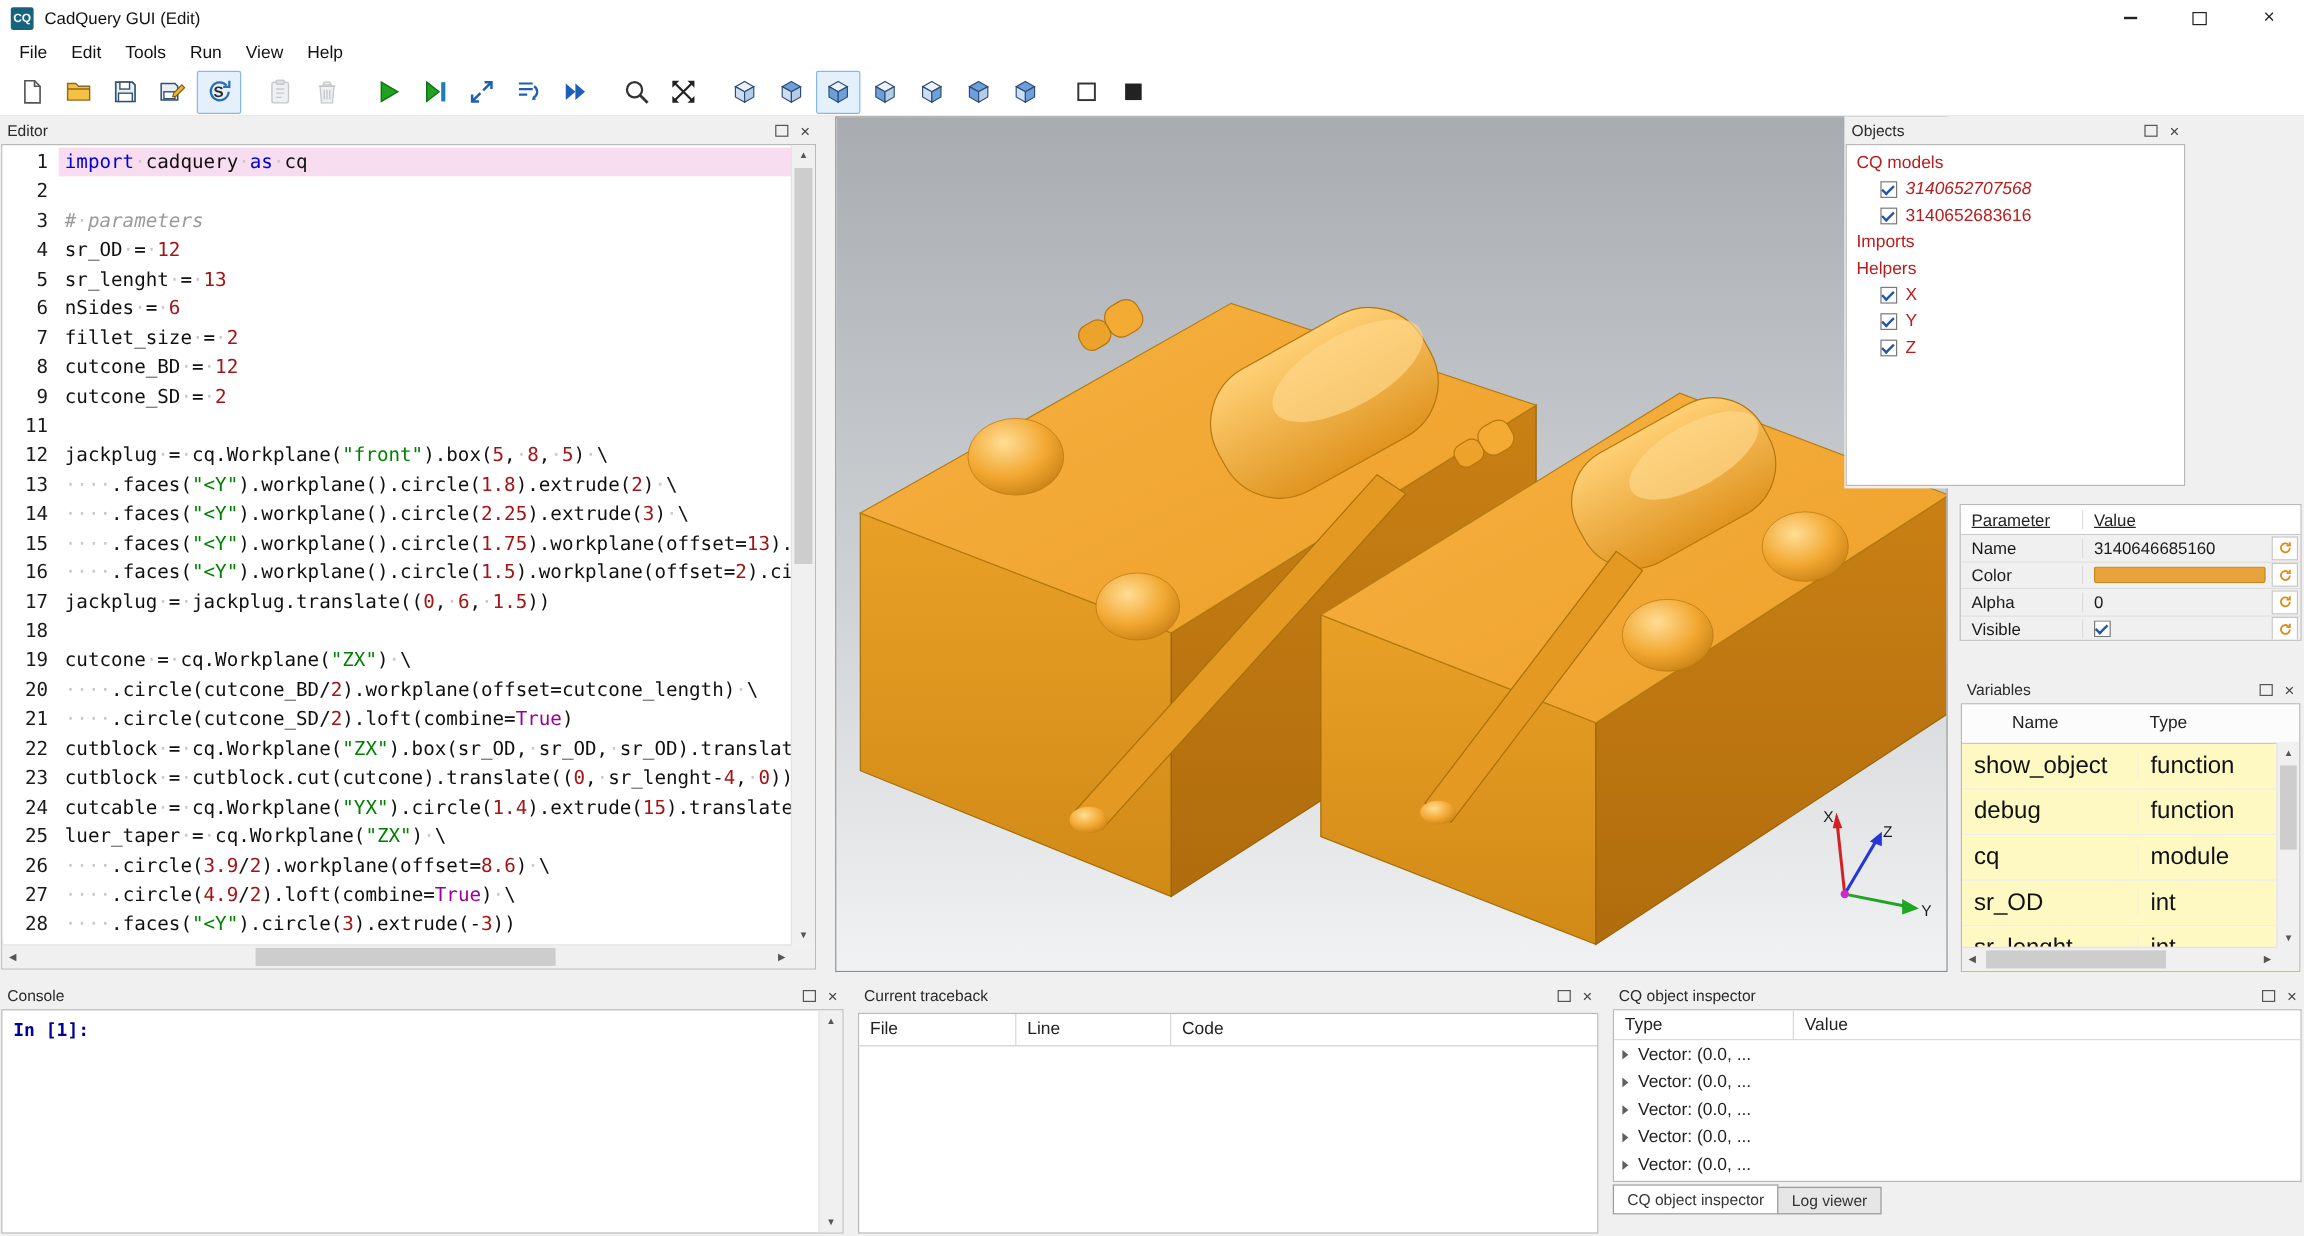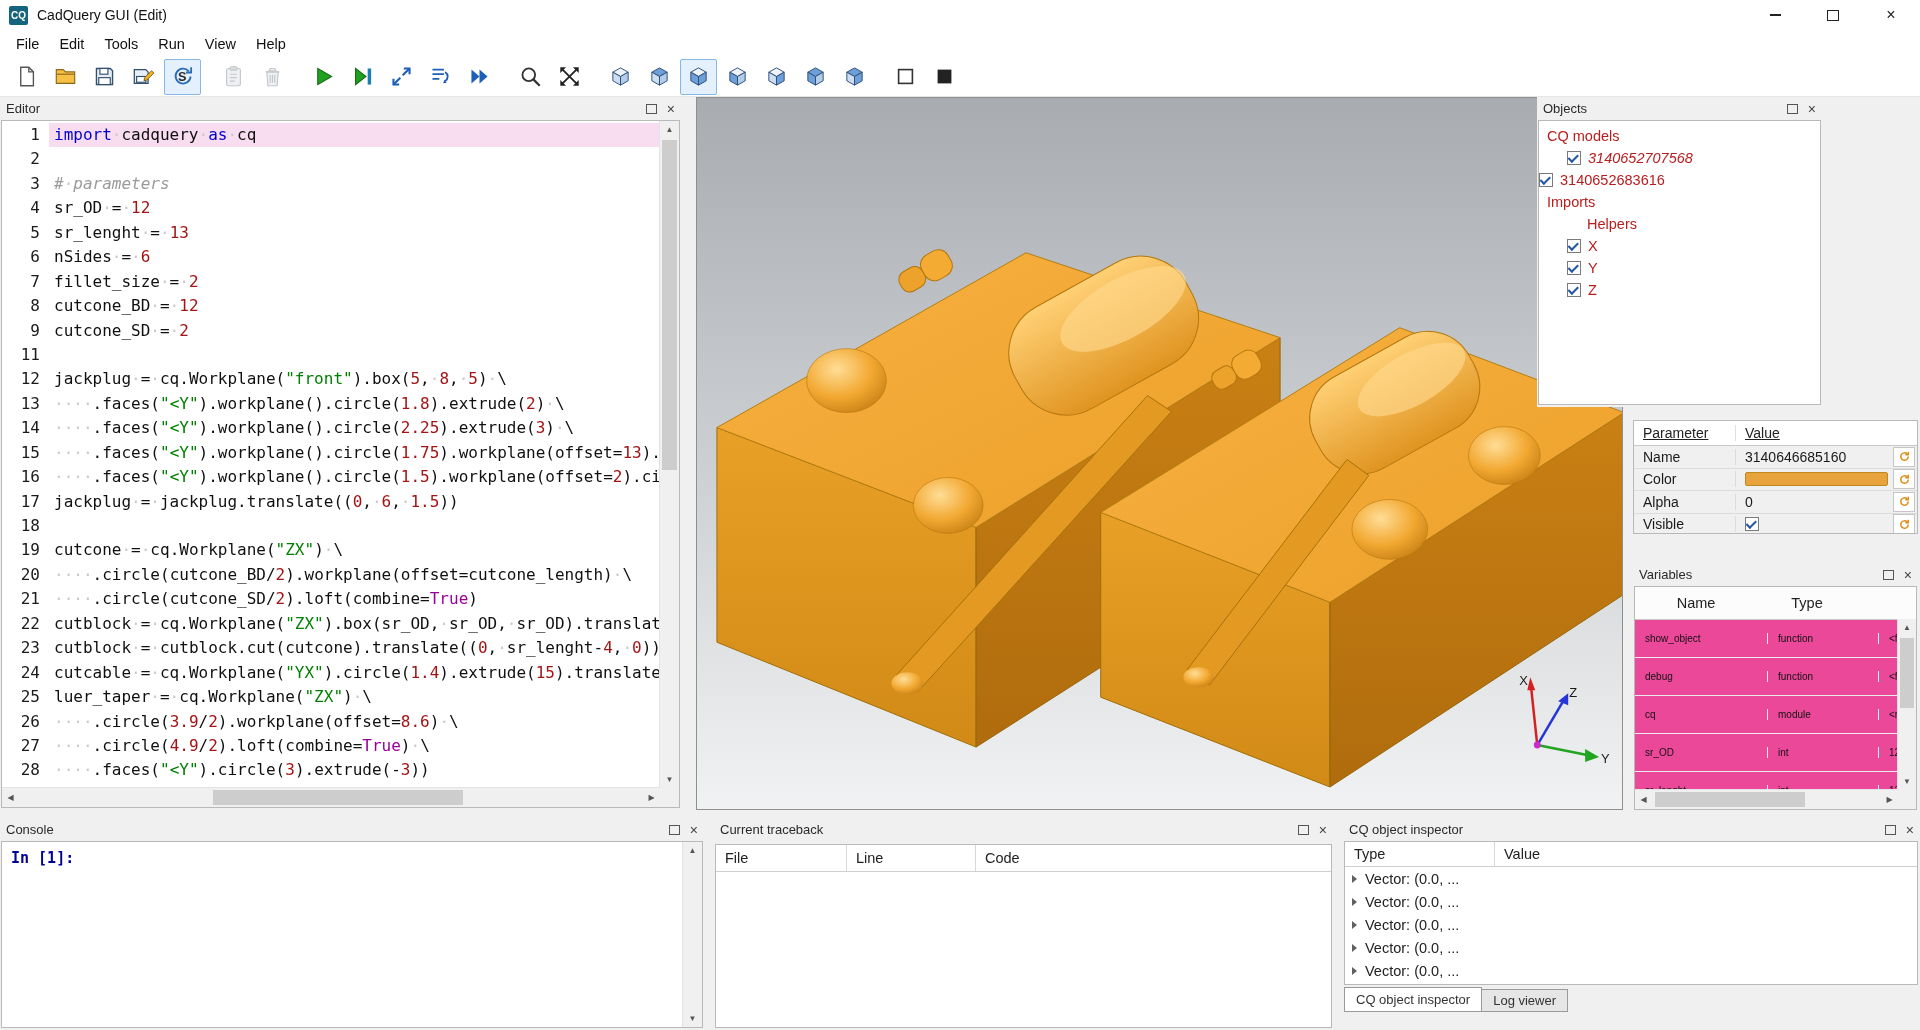--- a/index.html
+++ b/index.html
@@ -62,21 +62,21 @@
   .prop-h1{width:92px;padding-left:9px;border-right:1px solid #e0e0e0;}
   .prop-h2{flex:1;padding-left:9px;}
   .prop-row{display:flex;height:21.5px;align-items:center;background:#f0f0f0;border-bottom:1px solid #dcdcdc;font-size:14px;}
   .prop-label{width:92px;padding-left:9px;border-right:1px solid #dcdcdc;flex:none;box-sizing:content-box;}
   .prop-value{flex:1;padding-left:9px;display:flex;align-items:center;overflow:hidden;}
   .color-swatch{flex:1;height:12px;margin-right:5px;border:1px solid #c08a20;border-radius:2px;}
   .prop-reset{width:20px;height:18px;flex:none;margin-right:2px;background:#fff;border:1px solid #c6c6c6;display:flex;align-items:center;justify-content:center;}
   .prop-reset svg{width:13px;height:13px;}
   .var-header{display:flex;height:32px;align-items:center;background:#fcfcfc;border-bottom:1px solid #c8c8c8;font-size:14.5px;color:#222;}
   .var-h{text-align:center;}
-  .var-row{display:flex;height:37px;align-items:center;background:#ec4899;border-bottom:1px solid #ececec;font-size:10px;color:#111;}
+  .var-row{display:flex;height:37px;align-items:center;background:#fef9c3;border-bottom:1px solid #ececec;font-size:20px;color:#111;gap:14px;}
   .var-name{width:122px;padding-left:10px;flex:none;overflow:hidden;}
   .var-type{width:100px;padding-left:10px;flex:none;border-left:1px solid #efefef;overflow:hidden;}
   .var-value{flex:1;padding-left:10px;border-left:1px solid #efefef;overflow:hidden;white-space:nowrap;}
   .tb-header{display:flex;height:26px;align-items:center;background:#fff;border-bottom:1px solid #cfcfcf;font-size:14.5px;color:#222;}
   .tb-h{padding-left:9px;border-right:1px solid #d8d8d8;box-sizing:border-box;height:26px;display:flex;align-items:center;}
   .insp-header{display:flex;height:24px;align-items:center;background:#fff;border-bottom:1px solid #cfcfcf;font-size:14.5px;color:#222;}
   .insp-h{padding-left:9px;border-right:1px solid #d8d8d8;box-sizing:border-box;height:24px;display:flex;align-items:center;}
   .insp-row{display:flex;height:23px;align-items:center;padding-left:7px;font-size:14.5px;color:#222;background:#fff;}
   .tri{width:0;height:0;border-left:5px solid #606060;border-top:4px solid transparent;border-bottom:4px solid transparent;margin-right:8px;flex:none;}
   .tabbar{position:absolute;display:flex;align-items:flex-end;}
@@ -495,30 +495,30 @@
     <div class="content-box" style="top: 23px; padding-top: 4px;" id="objects-tree">
         <div class="tree-row" style="padding-left: 8px;">
           <span>CQ models</span>
         </div>
         <div class="tree-row" style="padding-left: 28px; font-style: italic;">
           <span class="cb">
             <span class="mark"></span>
           </span>
           <span>3140652707568</span>
         </div>
-        <div class="tree-row" style="">
+        <div class="tree-row" style="padding-left: 28px;">
           <span class="cb">
             <span class="mark"></span>
           </span>
           <span>3140652683616</span>
         </div>
         <div class="tree-row" style="padding-left: 8px;">
           <span>Imports</span>
         </div>
-        <div class="tree-row" style="padding-left: 8px; margin-left: 40px;">
+        <div class="tree-row" style="padding-left: 8px;">
           <span>Helpers</span>
         </div>
         <div class="tree-row" style="padding-left: 28px;">
           <span class="cb">
             <span class="mark"></span>
           </span>
           <span>X</span>
         </div>
         <div class="tree-row" style="padding-left: 28px;">
           <span class="cb">

